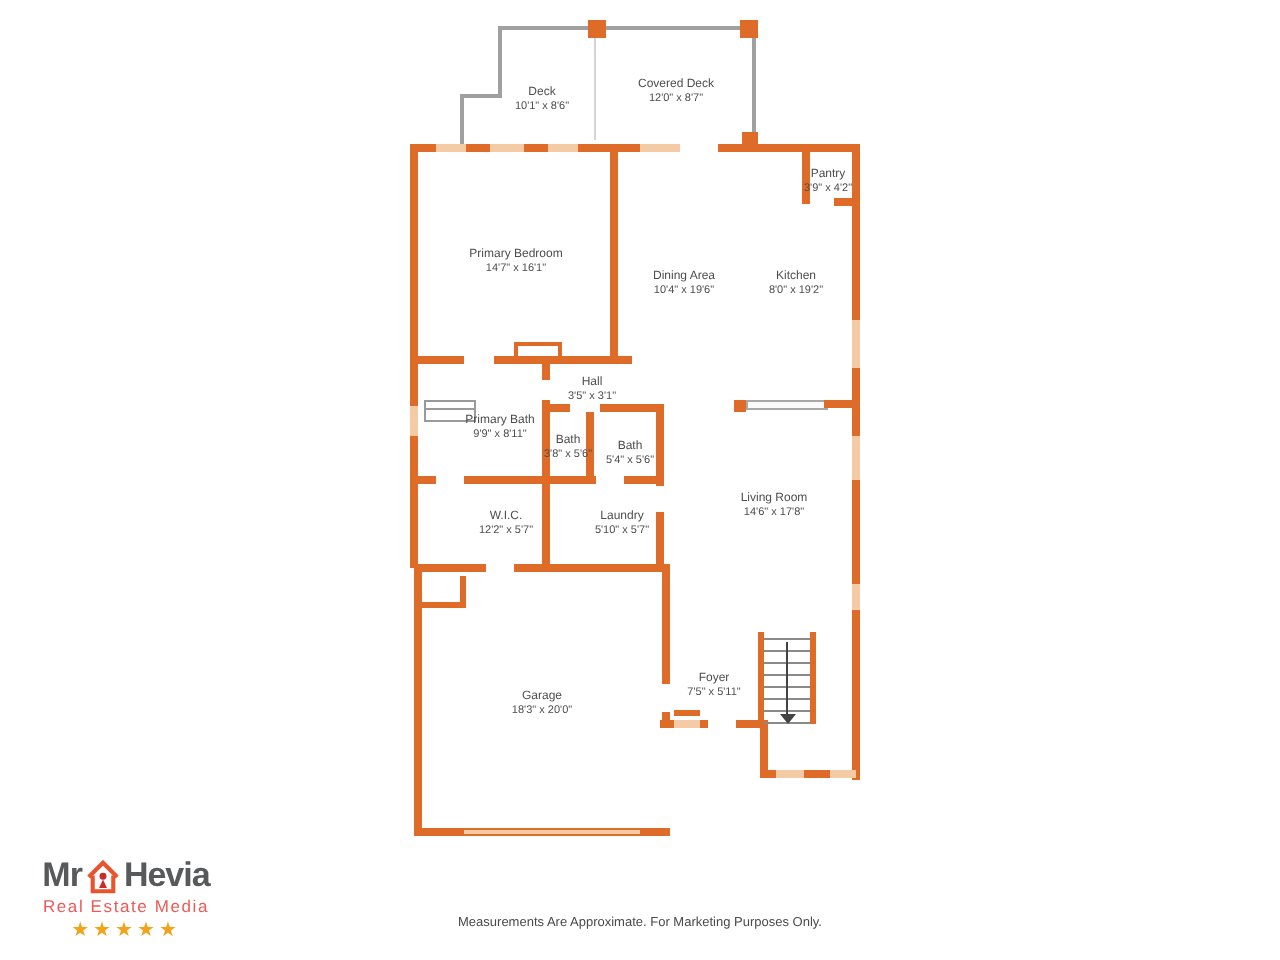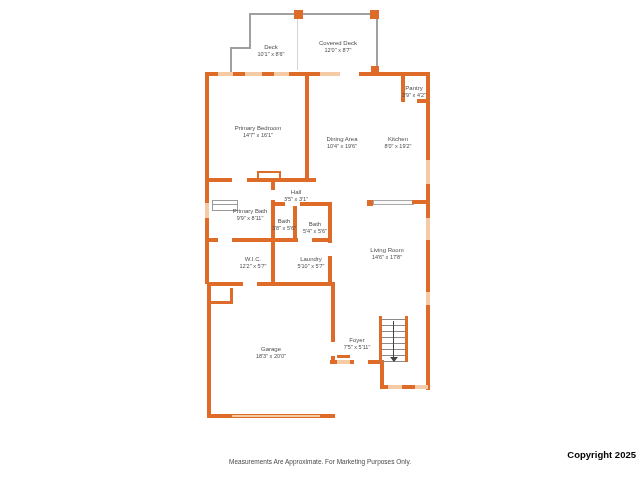--- a/index.html
+++ b/index.html
@@ -187,19 +187,34 @@
   </div>
   <div class="room-label" style="left:357px;top:343px;">
     <div class="rn">Foyer</div>
     <div class="rd">7'5" x 5'11"</div>
   </div>
   <div class="room-label" style="left:271px;top:352px;">
     <div class="rn">Garage</div>
     <div class="rd">18'3" x 20'0"</div>
   </div>
 
+  <div class="logo">
+    <div class="logo-row">
+      <span class="logo-name">Mr</span>
+      <span style="display:inline-block;width:19px;height:19px;">
+        <svg viewBox="0 0 24 24" width="19" height="19">
+          <path d="M3 12 L12 3 L21 12" fill="none" stroke="#e8542e" stroke-width="2.6"></path>
+          <path d="M5.5 11 V21 H18.5 V11" fill="none" stroke="#e8542e" stroke-width="2.6"></path>
+          <circle cx="12" cy="11.5" r="2.2" fill="#cc2b2b"></circle>
+          <path d="M12 13.5 L9.5 19 H14.5 Z" fill="#cc2b2b"></path>
+        </svg>
+      </span>
+      <span class="logo-name">Hevia</span>
+    </div>
+    <div class="logo-tagline">Real Estate Media</div>
+    <div class="logo-stars">★★★★★</div>
+  </div>
 
   <div class="disclaimer">Measurements Are Approximate. For Marketing Purposes Only.</div>
   <div class="copyright">
-    <div>Copyright 2025</div>
   </div>
 
 </div>
 
 </body></html>

